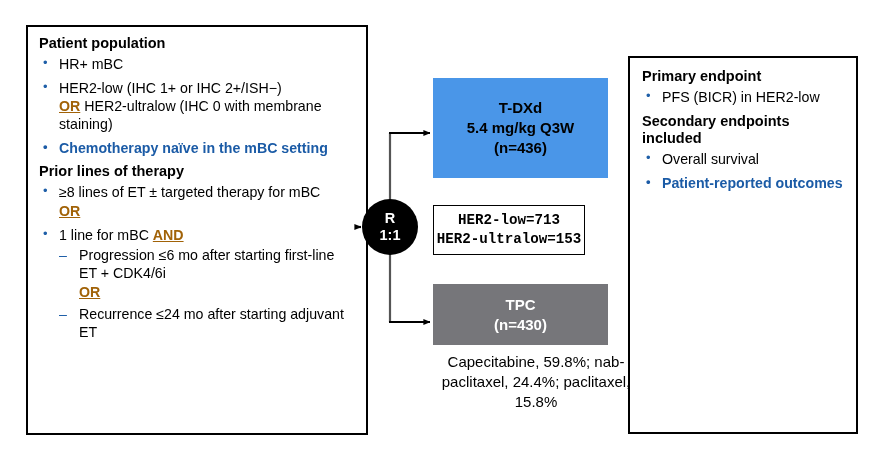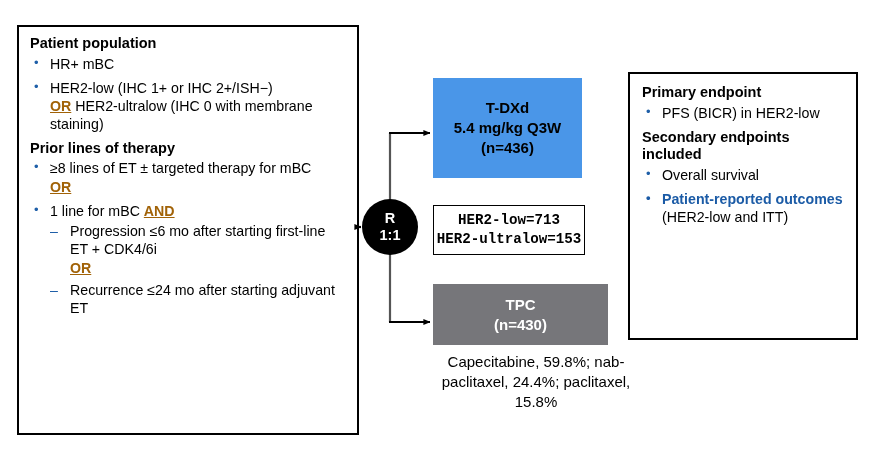--- a/index.html
+++ b/index.html
@@ -19,33 +19,33 @@
 
   .panel {
     position: absolute;
     border: 2px solid #000000;
     background: #ffffff;
     box-sizing: border-box;
   }
 
   
   #eligibility-panel {
-    left: 17px;
+    left: 26px;
     top: 25px;
     width: 342px;
     height: 410px;
     padding: 8px 10px 6px 11px;
   }
 
   
   #endpoints-panel {
     left: 628px;
-    top: 72px;
+    top: 56px;
     width: 230px;
-    height: 268px;
+    height: 378px;
     padding: 10px 8px 6px 12px;
   }
 
   .sec-head {
     font-weight: bold;
     font-size: 14.5px;
     line-height: 1.22;
     margin: 0 0 3px 0;
   }
   .sec-head.spaced { }
@@ -116,21 +116,21 @@
     align-items: center;
     justify-content: center;
     text-align: center;
     font-weight: bold;
     font-size: 15px;
     line-height: 1.33;
   }
   #arm-tdxd {
     left: 433px;
     top: 78px;
-    width: 149px;
+    width: 175px;
     height: 100px;
     background: #4a96e8;
     color: #000000;
   }
   #arm-tpc {
     left: 433px;
     top: 284px;
     width: 175px;
     height: 61px;
     background: #76767a;
@@ -222,20 +222,23 @@
   <div class="sec-head">Patient population</div>
 
   <ul class="bullets">
     <li>
       <span>HR+ mBC</span>
     </li>
     <li>
       <span>HER2-low (IHC 1+ or IHC 2+/ISH−)</span><br>
       <span class="kw">OR</span><span> HER2-ultralow (IHC 0 with membrane staining)</span>
     </li>
+    <li class="blue">
+      <span>Chemotherapy naïve in the mBC setting</span>
+    </li>
   </ul>
 
   <div class="sec-head spaced">Prior lines of therapy</div>
 
   <ul class="bullets">
     <li>
       <span>≥8 lines of ET ± targeted therapy for mBC</span>
       <span class="kw kw-line">OR</span>
     </li>
     <li>
@@ -287,16 +290,15 @@
   </ul>
 
   <div class="sec-head spaced">Secondary endpoints included</div>
 
   <ul class="bullets">
     <li>
       <span>Overall survival</span>
     </li>
     <li class="blue">
       <span>Patient-reported outcomes</span>
-      <span style="display:block;color:#000000;font-weight:normal;">(HER2-low and ITT)</span>
     </li>
   </ul>
 </div>
 
 </body></html>

